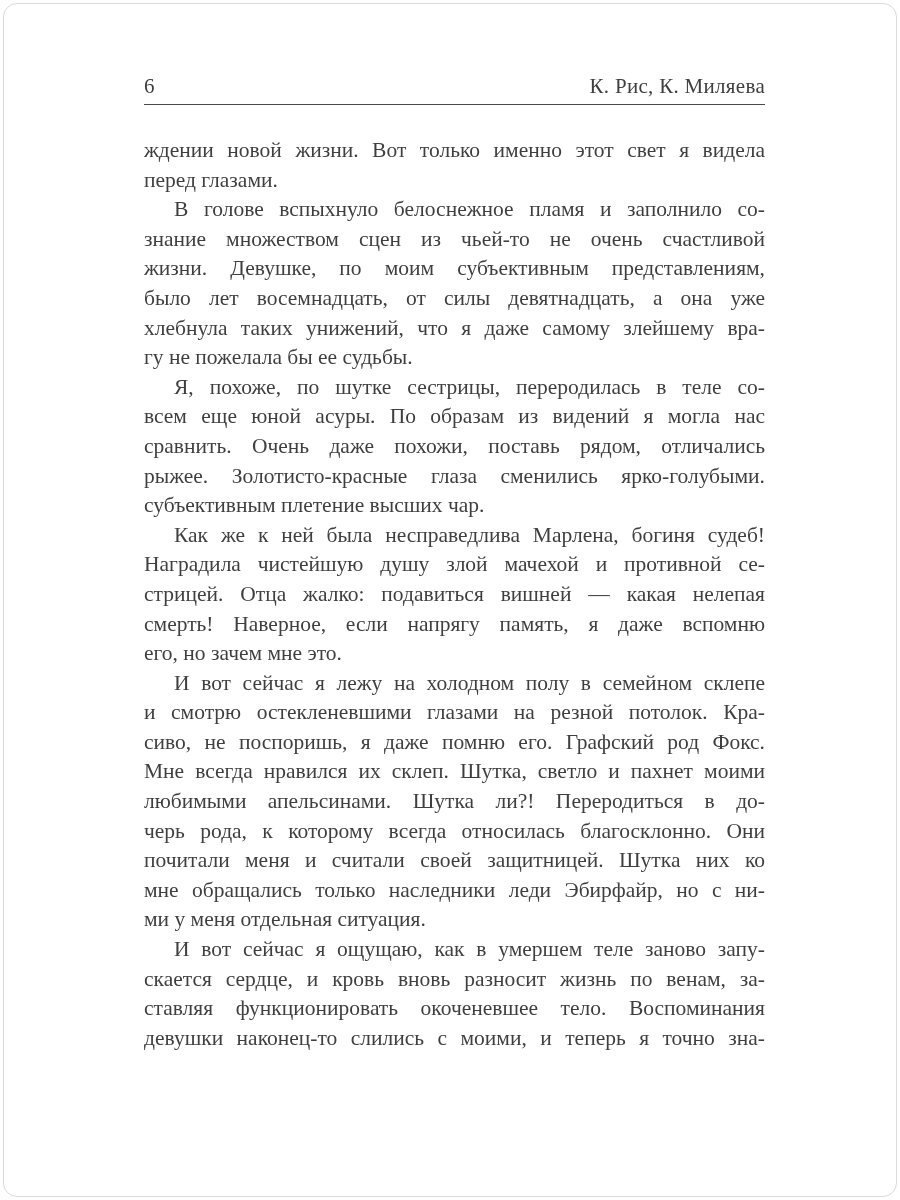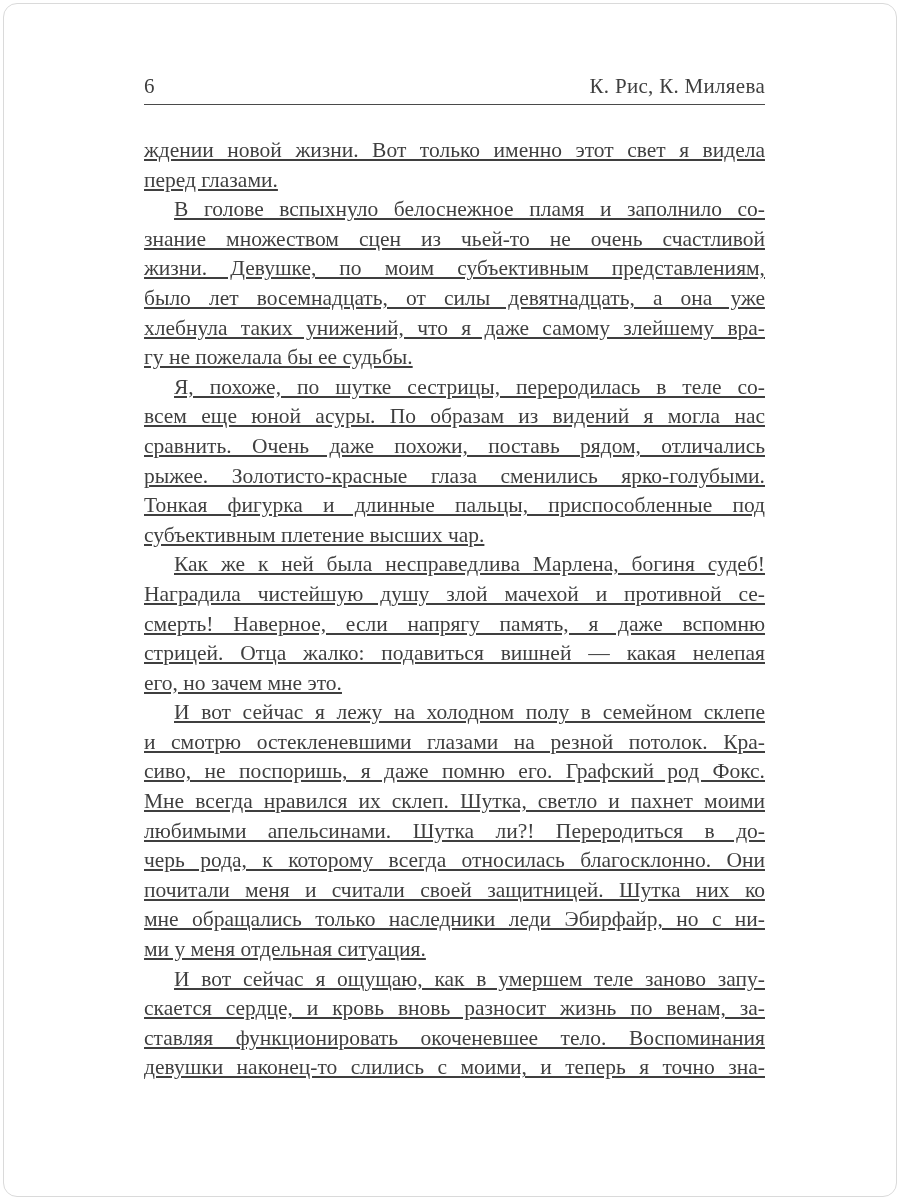--- a/index.html
+++ b/index.html
@@ -50,21 +50,20 @@
     line-height: 29.6px;
     color: #3f3f3f;
   }
   .paragraph {
     margin: 0;
     padding: 0;
   }
   .line {
     text-align: justify;
     text-align-last: justify;
-    text-decoration: underline;
   }
   .line.last-line {
     text-align-last: left;
   }
   .paragraph.indented .line:first-child {
     text-indent: 30px;
   }
 </style>
 </head>
 <body>
@@ -86,28 +85,27 @@
         <div class="line">жизни. Девушке, по моим субъективным представлениям,</div>
         <div class="line">было лет восемнадцать, от силы девятнадцать, а она уже</div>
         <div class="line">хлебнула таких унижений, что я даже самому злейшему вра-</div>
         <div class="line last-line">гу не пожелала бы ее судьбы.</div>
       </div>
       <div class="paragraph indented">
         <div class="line">Я, похоже, по шутке сестрицы, переродилась в теле со-</div>
         <div class="line">всем еще юной асуры. По образам из видений я могла нас</div>
         <div class="line">сравнить. Очень даже похожи, поставь рядом, отличались</div>
         <div class="line">рыжее. Золотисто-красные глаза сменились ярко-голубыми.</div>
-        <div class="line">Тонкая фигурка и длинные пальцы, приспособленные под</div>
         <div class="line last-line">субъективным плетение высших чар.</div>
       </div>
       <div class="paragraph indented">
         <div class="line">Как же к ней была несправедлива Марлена, богиня судеб!</div>
         <div class="line">Наградила чистейшую душу злой мачехой и противной се-</div>
+        <div class="line">стрицей. Отца жалко: подавиться вишней — какая нелепая</div>
         <div class="line">смерть! Наверное, если напрягу память, я даже вспомню</div>
-        <div class="line">стрицей. Отца жалко: подавиться вишней — какая нелепая</div>
         <div class="line last-line">его, но зачем мне это.</div>
       </div>
       <div class="paragraph indented">
         <div class="line">И вот сейчас я лежу на холодном полу в семейном склепе</div>
         <div class="line">и смотрю остекленевшими глазами на резной потолок. Кра-</div>
         <div class="line">сиво, не поспоришь, я даже помню его. Графский род Фокс.</div>
         <div class="line">Мне всегда нравился их склеп. Шутка, светло и пахнет моими</div>
         <div class="line">любимыми апельсинами. Шутка ли?! Переродиться в до-</div>
         <div class="line">черь рода, к которому всегда относилась благосклонно. Они</div>
         <div class="line">почитали меня и считали своей защитницей. Шутка них ко</div>

